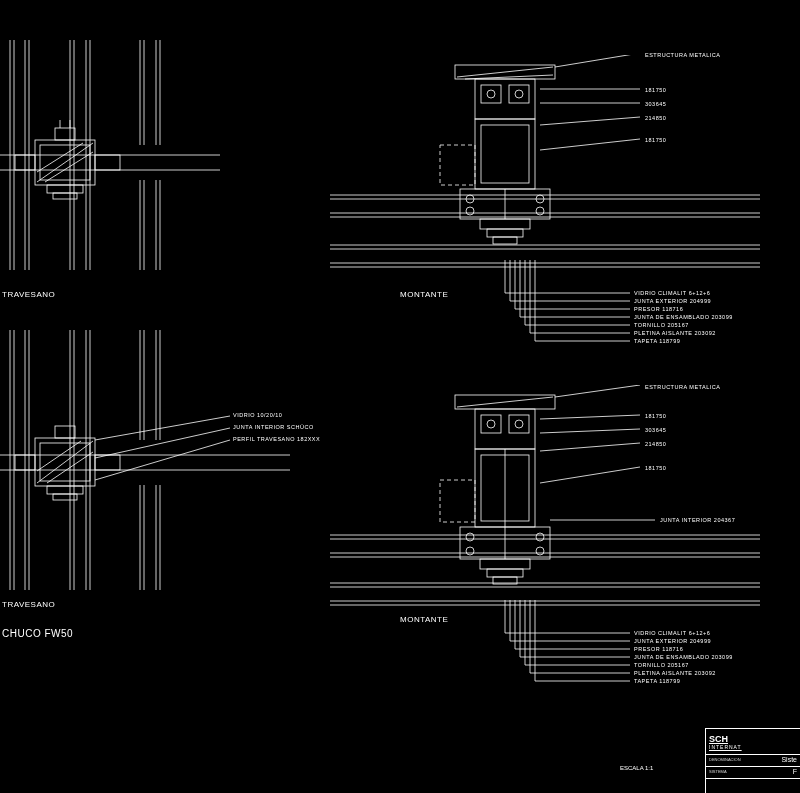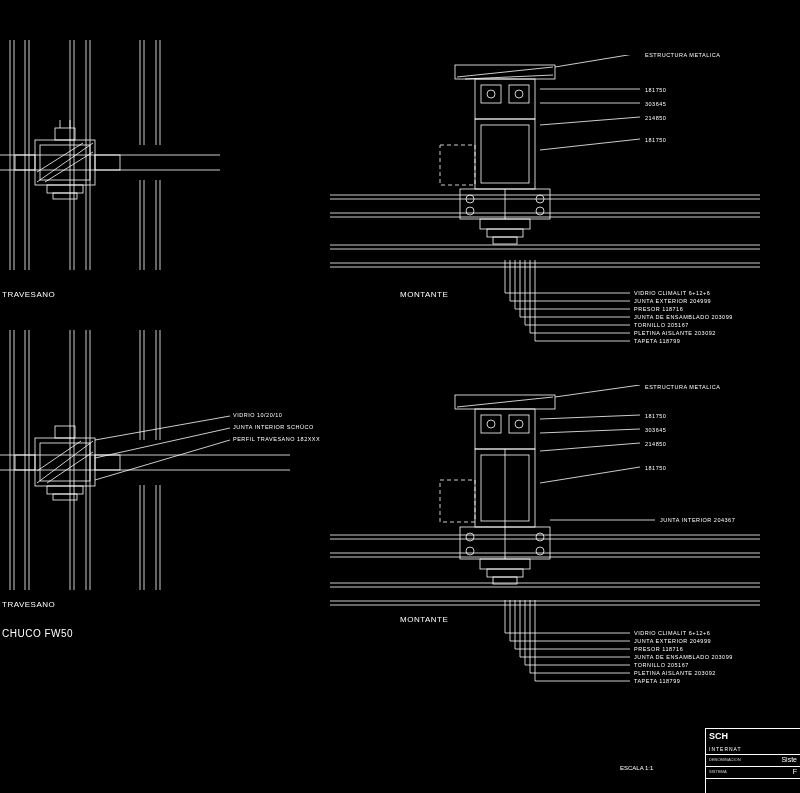--- a/index.html
+++ b/index.html
@@ -44,21 +44,22 @@
   }
   .titleblock .logo {
     height: 26px;
     border-bottom: 1px solid #fff;
     padding: 2px 3px;
     font-size: 9px;
     font-weight: bold;
     overflow: hidden;
     display:flex;
     flex-direction:column;
-    justify-content:space-between;
+    justify-content:center;
+    text-decoration:underline;
   }
   .titleblock .sub { font-size:5px; font-weight:normal; letter-spacing:1px;}
   .scale {
     position: absolute;
     left: 620px;
     bottom: 22px;
     font-size: 6px;
   }
 </style>
 </head>

